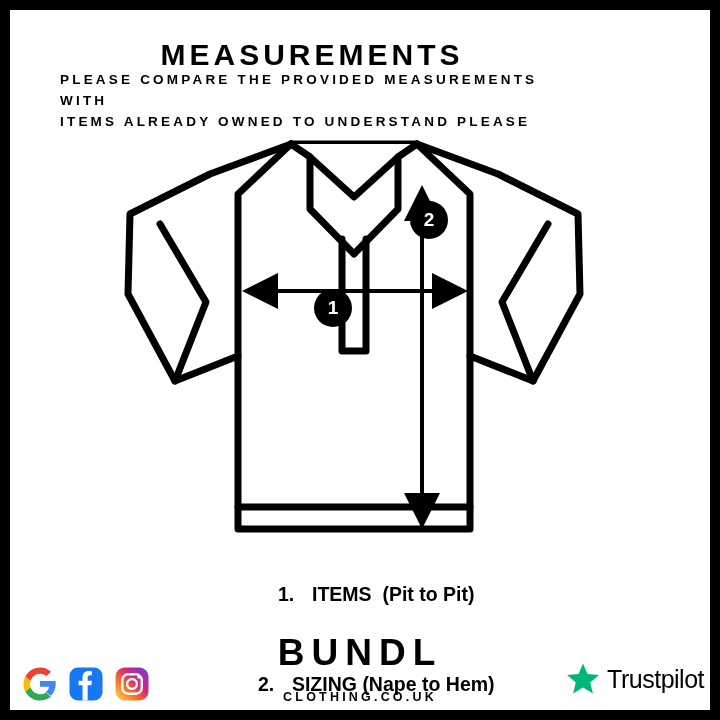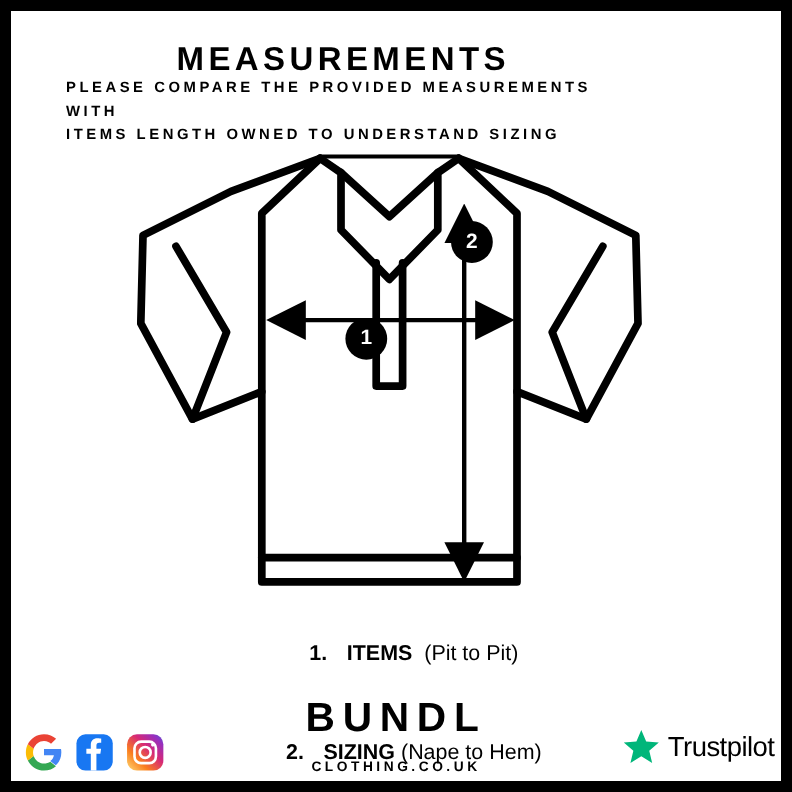--- a/index.html
+++ b/index.html
@@ -82,21 +82,21 @@
   }
   .legend-row {
     display: block;
     font-size: 19.5px;
     font-weight: bold;
     line-height: 30px;
     white-space: pre;
   }
   .legend-num { display: inline-block; width: 34px; text-align: left; }
   .legend-label { }
-  .legend-note { font-weight: normal; text-align: center; }
+  .legend-note { font-weight: bold; text-align: center; }
 
   
   .footer {
     position: absolute;
     bottom: 8px;
     left: 0;
     width: 700px;
     height: 80px;
   }
   .social {
@@ -148,21 +148,21 @@
 </head>
 <body>
 
 <div class="frame"></div>
 
 <div class="inner">
 
   <div class="title">MEASUREMENTS</div>
   <div class="subtitle">
     <span>PLEASE COMPARE THE PROVIDED MEASUREMENTS WITH</span><br>
-    <span>ITEMS LENGTH OWNED TO UNDERSTAND SIZING</span>
+    <span>ITEMS ALREADY OWNED TO UNDERSTAND PLEASE</span>
   </div>
 
   <div class="diagram">
     <svg width="700" height="420" viewBox="0 0 700 420">
       <g fill="none" stroke="#000000" stroke-width="7" stroke-linejoin="round" stroke-linecap="round">
 
         <path d="M281 25
                  L200 55
                  L120 95
                  L118 175

